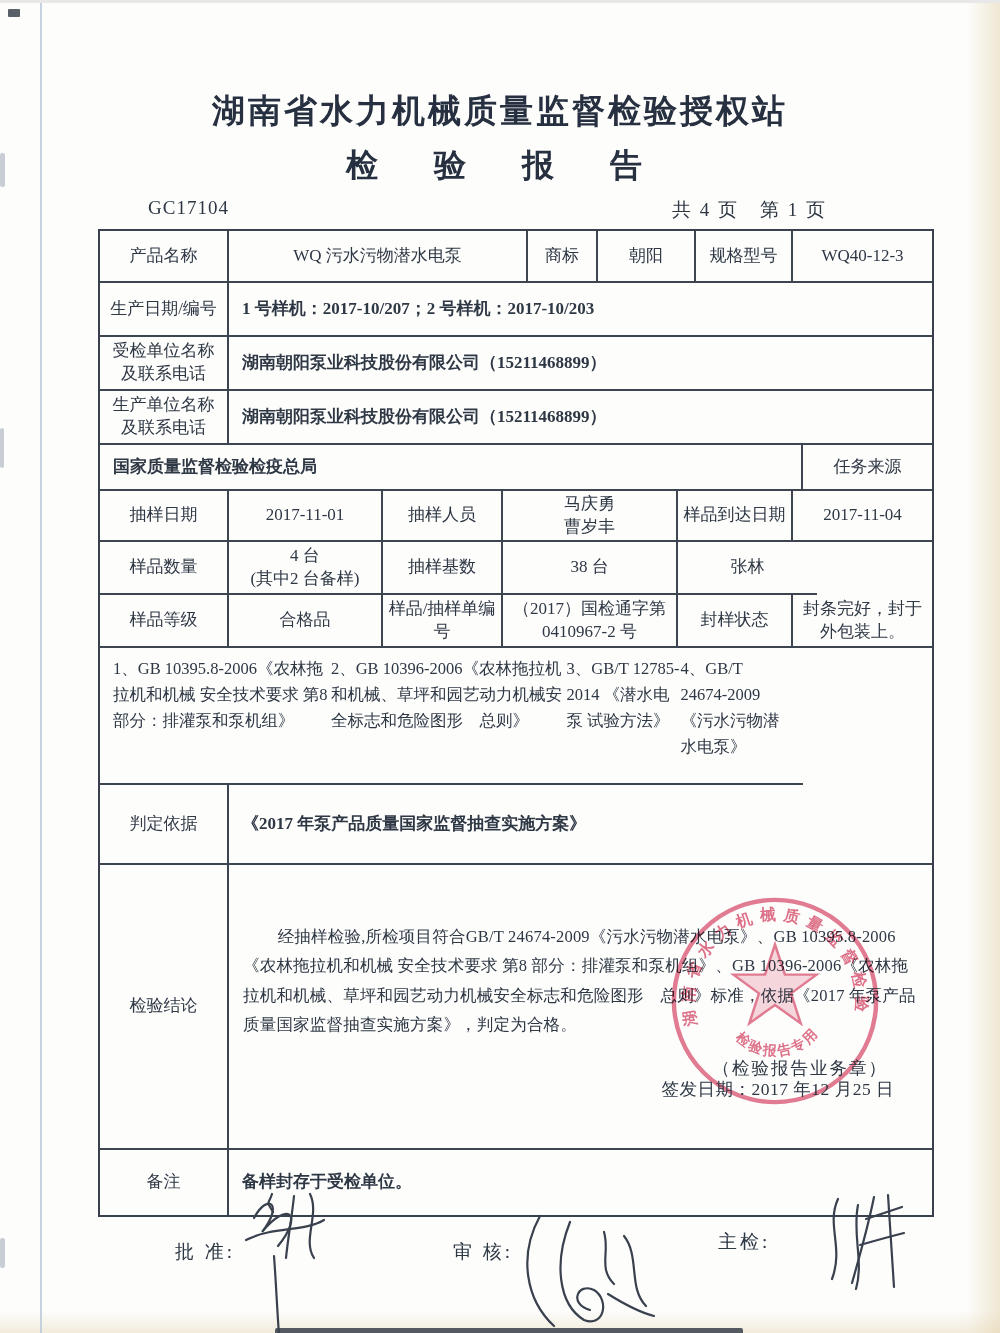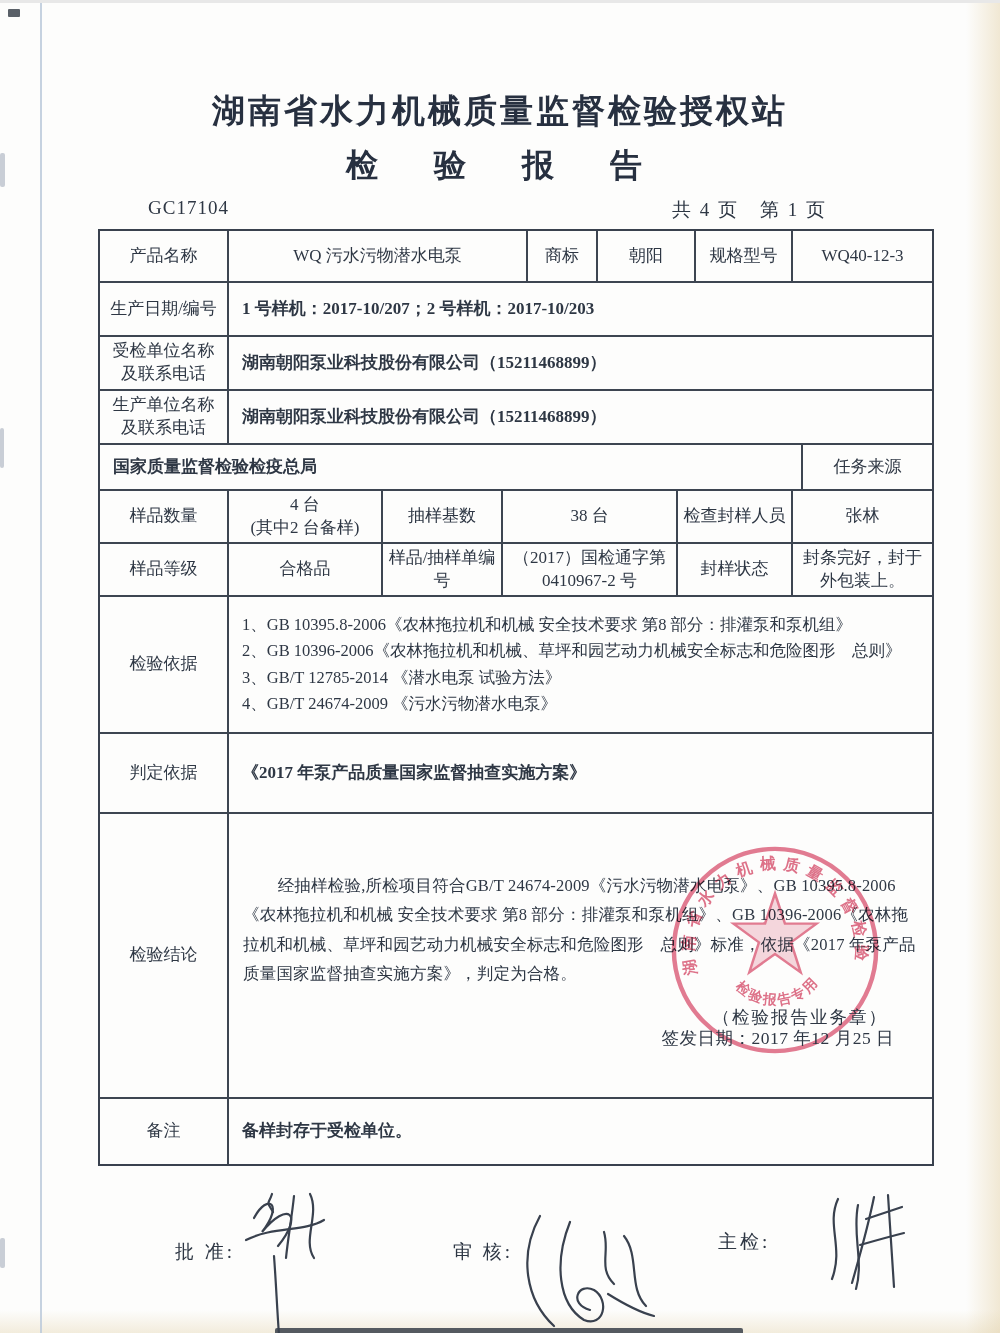--- a/index.html
+++ b/index.html
@@ -57,21 +57,21 @@
     border-right:2px solid var(--bc);
     border-bottom:2px solid var(--bc);
     display:flex;align-items:center;justify-content:center;
     text-align:center;white-space:pre-line;
     padding:8px 4px;
   }
   .cell.left{justify-content:flex-start;text-align:left;padding-left:13px;font-weight:bold;}
   .cell:last-child{border-right:none;}
   .row:last-child .cell{border-bottom:none;}
 
-  .basis-cell{flex-direction:column;align-items:flex-start;justify-content:center;
+  .basis-cell{flex-direction:row;align-items:flex-start;justify-content:center;
     text-align:left;padding:8px 10px 8px 13px;font-size:16.5px;line-height:1.58;}
 
   .conclusion-cell{
     display:block;position:relative;text-align:left;
     padding:34px 14px 0 14px;
   }
   .conclusion-text{
     text-indent:2.1em;line-height:1.78;font-size:16.5px;
     letter-spacing:.2px;width:676px;
   }
@@ -133,44 +133,51 @@
       <div class="cell" style="width:129px">生产单位名称
 及联系电话</div>
       <div class="cell left" style="width:703px">湖南朝阳泵业科技股份有限公司（15211468899）</div>
     </div>
 
     <div class="row" style="height:46px">
       <div class="cell left" style="width:703px">国家质量监督检验检疫总局</div>
       <div class="cell" style="width:129px">任务来源</div>
     </div>
 
+    <div class="row" style="height:51px">
+      <div class="cell" style="width:129px">抽样日期</div>
+      <div class="cell" style="width:154px">2017-11-01</div>
+      <div class="cell" style="width:120px">抽样人员</div>
+      <div class="cell" style="width:175px">马庆勇
+曹岁丰</div>
+      <div class="cell" style="width:115px">样品到达日期</div>
+      <div class="cell" style="width:139px">2017-11-04</div>
+    </div>
 
     <div class="row" style="height:53px">
       <div class="cell" style="width:129px">样品数量</div>
       <div class="cell" style="width:154px">4 台
 (其中2 台备样)</div>
       <div class="cell" style="width:120px">抽样基数</div>
       <div class="cell" style="width:175px">38 台</div>
-      <div class="cell" style="width:115px">检查封样人员</div>
       <div class="cell" style="width:139px">张林</div>
     </div>
 
     <div class="row" style="height:53px">
       <div class="cell" style="width:129px">样品等级</div>
       <div class="cell" style="width:154px">合格品</div>
       <div class="cell" style="width:120px">样品/抽样单编号</div>
       <div class="cell" style="width:175px">（2017）国检通字第
 0410967-2 号</div>
       <div class="cell" style="width:115px">封样状态</div>
       <div class="cell" style="width:139px">封条完好，封于
 外包装上。</div>
     </div>
 
     <div class="row" style="height:137px">
-      <div class="cell" style="width:129px">检验依据</div>
       <div class="cell basis-cell" style="width:703px">
         <div>1、GB 10395.8-2006《农林拖拉机和机械 安全技术要求 第8 部分：排灌泵和泵机组》</div>
         <div>2、GB 10396-2006《农林拖拉机和机械、草坪和园艺动力机械安全标志和危险图形　总则》</div>
         <div>3、GB/T 12785-2014 《潜水电泵 试验方法》</div>
         <div>4、GB/T 24674-2009 《污水污物潜水电泵》</div>
       </div>
     </div>
 
     <div class="row" style="height:80px">
       <div class="cell" style="width:129px">判定依据</div>

